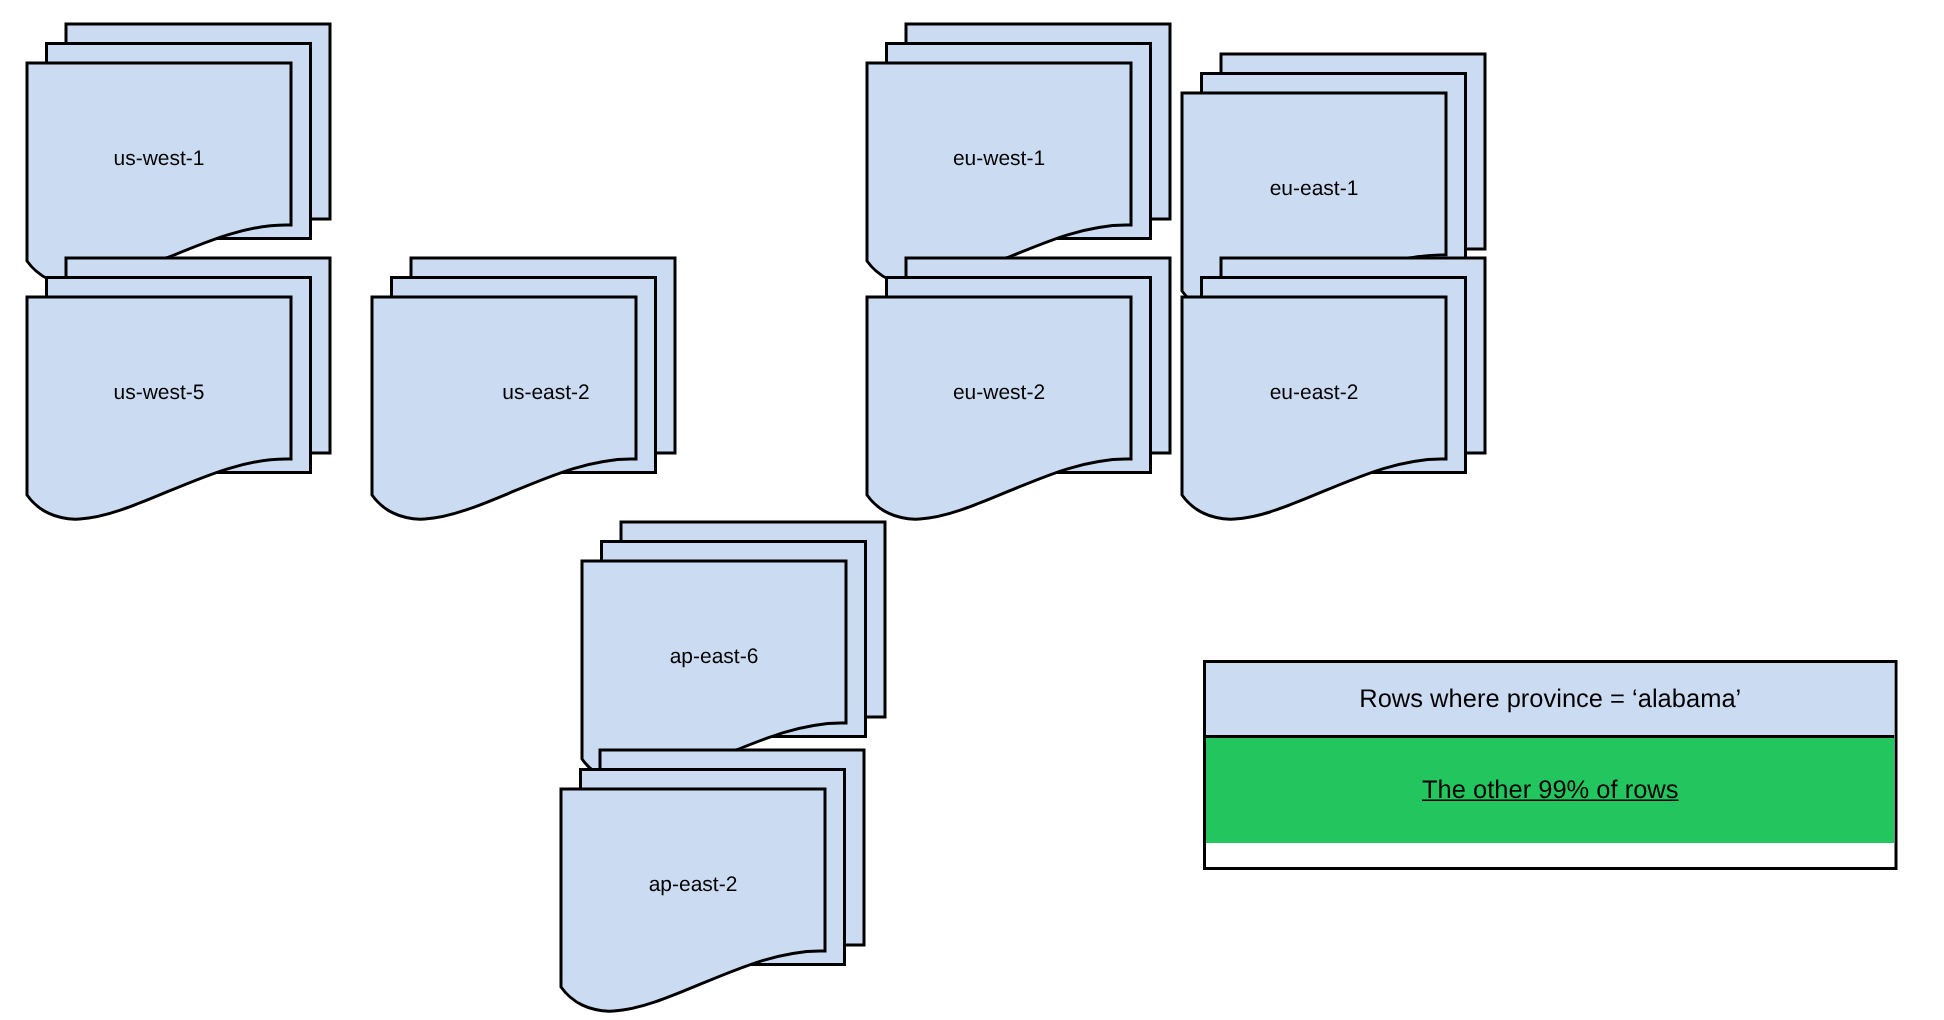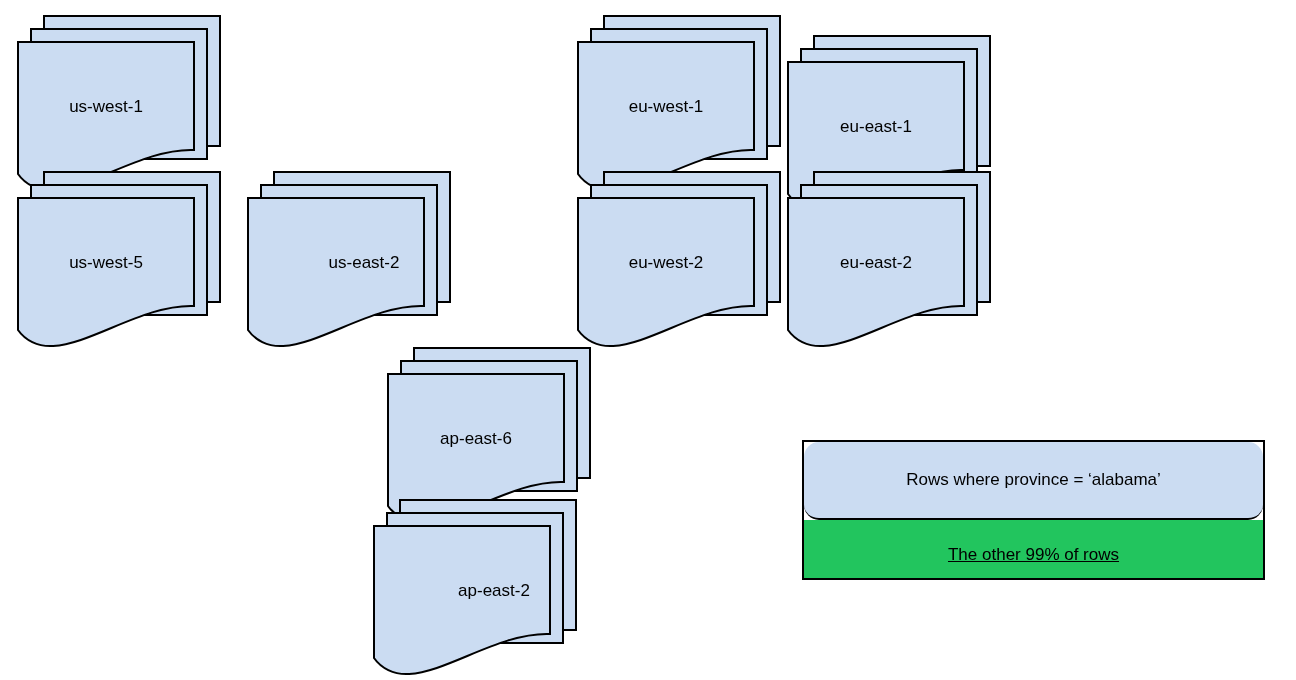--- a/index.html
+++ b/index.html
@@ -24,21 +24,21 @@
   }
   .stack svg {
     display: block;
     overflow: visible;
   }
   .stack-label {
     position: absolute;
     left: 0;
     right: 0;
     text-align: center;
-    font-size: 17px;
+    font-size: 14px;
     color: #000000;
     line-height: 1;
     white-space: nowrap;
     pointer-events: none;
   }
   .legend {
     position: absolute;
     box-sizing: border-box;
     border: 2px solid #000000;
     overflow: hidden;
@@ -177,23 +177,23 @@
         <g transform="translate(26,0)">
           <path d="M0,0 L176,0 L176,130 L0,130 Z" fill="#cbdcf2" stroke="#000000" stroke-width="2" stroke-linejoin="miter"></path>
         </g>
         <g transform="translate(13,13)">
           <path d="M0,0 L176,0 L176,130 L0,130 Z" fill="#cbdcf2" stroke="#000000" stroke-width="2" stroke-linejoin="miter"></path>
         </g>
         <g transform="translate(0,26)">
           <path d="M0,0 L176,0 L176,108 C126.72,106 73.92,146 35.2,148 C19.36,149 7.04,142 0,132 Z" fill="#cbdcf2" stroke="#000000" stroke-width="2" stroke-linejoin="miter"></path>
         </g>
       </svg>
-      <div class="stack-label" style="top: 82px; width: 176px; padding-left: 32px;">ap-east-2</div>
+      <div class="stack-label" style="top: 82px; width: 176px;">ap-east-2</div>
     </div>
     <div class="legend" style="left: 802px; top: 440px; width: 463px; height: 140px;">
-      <div class="legend-row top" style="height: 78px; background: rgb(203, 220, 242); border-radius: 15px;">
+      <div class="legend-row top" style="height: 50px; background: rgb(203, 220, 242);">
         <span>Rows where province = ‘alabama’</span>
       </div>
       <div class="legend-row" style="height: 70px; background: #22c55e; text-decoration: underline;">
         <span>The other 99% of rows</span>
       </div>
     </div>
   </div>
 
 </body></html>

